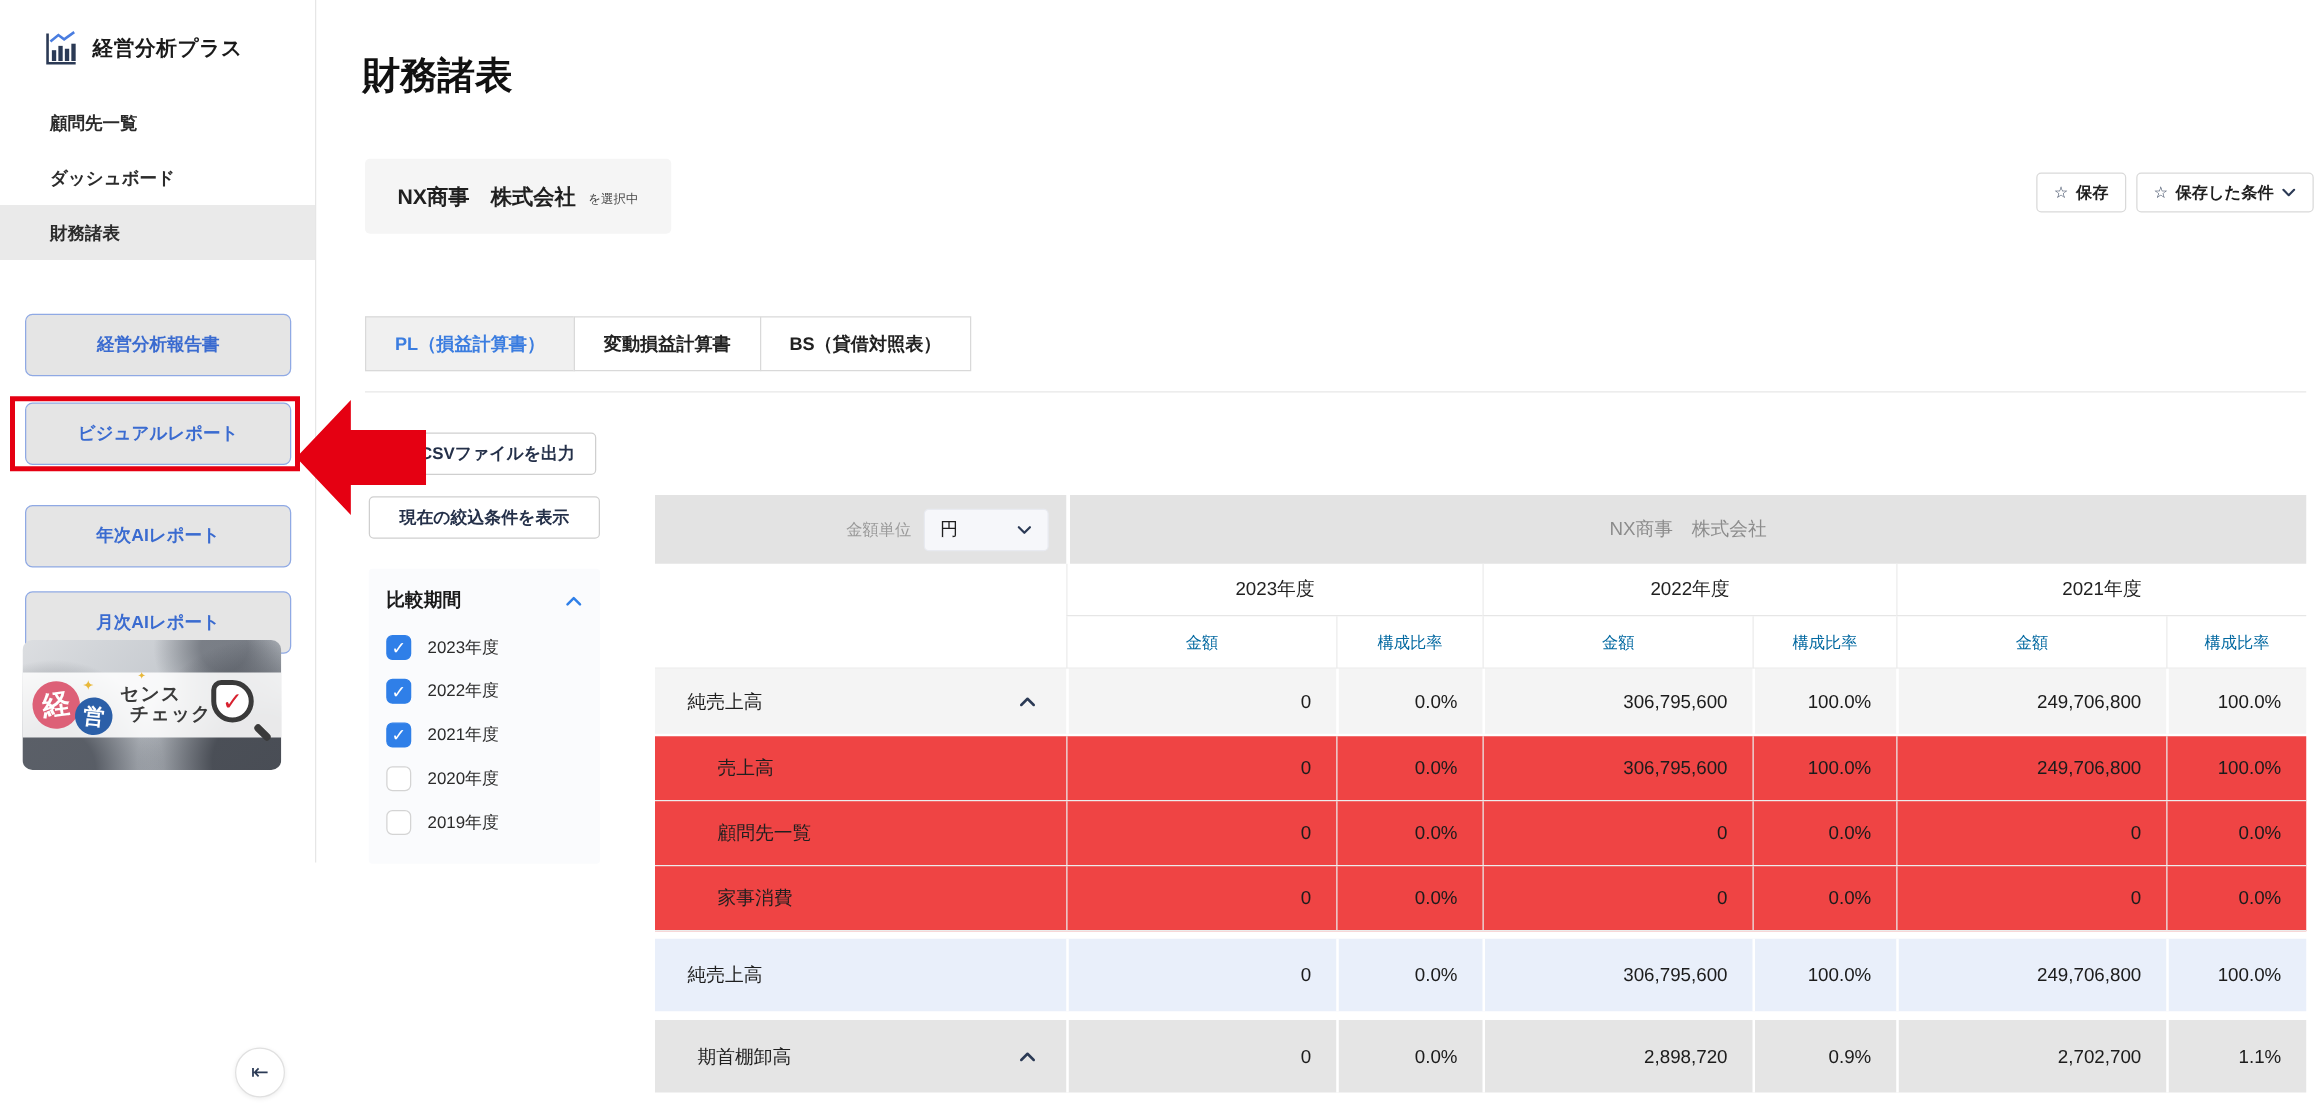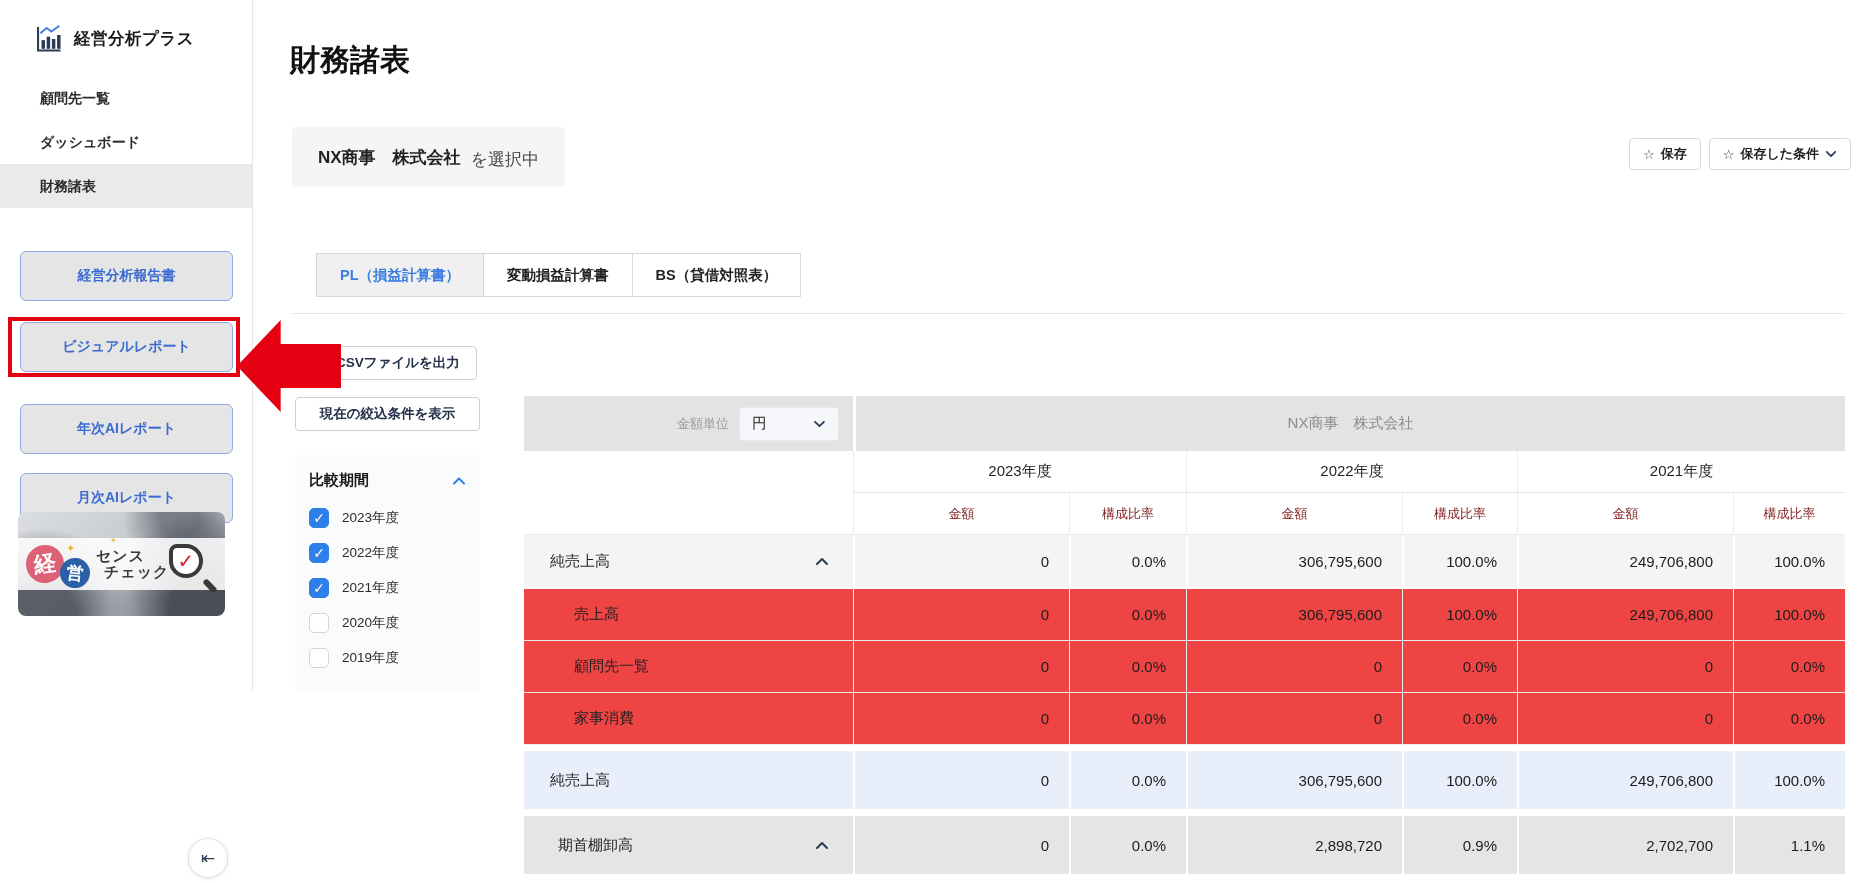--- a/index.html
+++ b/index.html
@@ -42,30 +42,30 @@
   .magnifier { position:absolute; right:22px; top:32px; width:34px; height:34px; border:4px solid #3a3a3a; border-radius:8px 50% 50% 50%; background:#fff; display:flex; align-items:center; justify-content:center; }
   .magnifier .chk-mark { color:#d8212f; font-size:20px; font-weight:700; }
   .mag-handle { position:absolute; right:12px; top:66px; width:6px; height:16px; background:#3a3a3a; border-radius:3px; transform:rotate(-45deg); }
 
   #collapse-btn { position:absolute; left:188px; top:838px; width:40px; height:40px; border-radius:50%; background:#fff; border:1px solid #e0e0e0; box-shadow:0 1px 4px rgba(0,0,0,.08); display:flex; align-items:center; justify-content:center; font-size:17px; color:#2b3a55; cursor:pointer; z-index:4; }
 
   
   #page-title { position:absolute; left:290px; top:40px; font-size:30px; font-weight:700; color:#111; }
   #company-box { position:absolute; left:292px; top:127px; height:60px; background:#f5f5f5; border-radius:4px; display:inline-flex; align-items:center; padding:0 26px; gap:10px; cursor:pointer; }
   #company-box .c-name { font-size:17px; font-weight:600; color:#1f1f1f; }
-  #company-box .c-suffix { font-size:17px; color:#474747; padding-top:4px;font-family:Liberation Serif, serif; }
+  #company-box .c-suffix { font-size:10px; color:#474747; padding-top:4px;font-family:Liberation Serif, serif; }
   #top-actions { position:absolute; top:138px; right:8px; display:flex; gap:8px; }
   .top-btn { height:32px; padding:0 13px; background:#fff; border:1px solid #d9d9d9; border-radius:4px; font-size:13px; font-weight:600; color:#1f1f1f; font-family:inherit; display:flex; align-items:center; gap:6px; cursor:pointer; }
   .star { font-size:13px; color:#2b3a55; }
 
   
   #tabs { position:absolute; left:292px; top:253px; display:flex; }
   .tab { height:44px; padding:0 23px; display:flex; align-items:center; font-size:14.5px; font-weight:600; color:#222; background:#fff; border:1px solid #d9d9d9; cursor:pointer; }
   .tab + .tab { margin-left:-1px; }
-  .tab.active { background:#f0f0f0; color:#3b7de0;margin-left:24px; }
+  .tab.active { background:#f0f0f0; color:#3b7de0; }
   #divider { position:absolute; left:292px; top:313px; width:1553px; height:1px; background:#e8e8e8; }
 
   
   .tool-btn { position:absolute; left:295px; height:34px; padding:0 16px; background:#fff; border:1px solid #cfcfcf; border-radius:4px; font-size:13.5px; font-weight:600; color:#243049; font-family:inherit; display:flex; align-items:center; gap:8px; cursor:pointer; }
   #csv-btn { top:346px; }
   #filter-btn { top:397px; width:185px; justify-content:center; }
   #filter-panel { position:absolute; left:295px; top:455px; width:185px; padding:16px 14px 10px; background:#fafbfd; border-radius:3px; }
   .fp-head { display:flex; align-items:center; justify-content:space-between; }
   .fp-title { font-size:15px; font-weight:700; color:#1a1a1a; }
   #filter-options { margin-top:16px; }
@@ -80,21 +80,21 @@
   .h1 > div { background:#e3e3e3; }
   .unit-cell { display:flex; align-items:center; justify-content:flex-end; gap:10px; padding-right:14px; }
   .unit-label { font-size:13px; color:#9a9a9a; }
   .unit-select { width:100px; height:34px; background:#f6f7fa; border:1px solid #e8eaf0; border-radius:4px; display:flex; align-items:center; justify-content:space-between; padding:0 12px; cursor:pointer; }
   .unit-value { font-size:14.5px; color:#1f1f1f; }
   .company-cell { display:flex; align-items:center; justify-content:center; font-size:15px; color:#8c8c8c; }
   .h2 { display:grid; grid-template-columns:329px 333px 331px 328px; height:42px; }
   .yh-cell { display:flex; align-items:center; justify-content:center; font-size:15px; color:#1f1f1f; border-bottom:1px solid #e6e6e6; border-left:1px solid #ececec; }
   .h2 .spacer { border:none; }
   .h3 { display:grid; grid-template-columns:329px 216px 117px 216px 115px 216px 112px; height:42px; }
-  .sh-cell { display:flex; align-items:center; justify-content:center; font-size:13px; color:#7f1d1d; border-left:1px solid #ececec; border-bottom:1px solid #ececec; }
+  .sh-cell { display:flex; align-items:center; justify-content:center; font-size:13px; color:#0369a1; border-left:1px solid #ececec; border-bottom:1px solid #ececec; }
   .h3 .spacer { border-left:none; border-bottom:1px solid #ececec; }
 
   .t-row { display:grid; grid-template-columns:329px 216px 117px 216px 115px 216px 112px; }
   .t-row > div + div { border-left:1px solid #ececec; }
   .t-label { position:relative; display:flex; align-items:center; font-size:15px; color:#1f1f1f; }
   .t-cell { display:flex; align-items:center; justify-content:flex-end; padding-right:20px; font-size:15px; color:#1c1c1c; }
   .chev-btn { position:absolute; right:24px; top:50%; transform:translateY(-50%); cursor:pointer; display:flex; }
   .t-row.group  { background:#f4f4f4; height:52px; margin-bottom:2px; }
   .t-row.detail { background:#ef4444; height:52px; border-bottom:1px solid #ececec; }
   .t-row.total  { background:#e9effa; height:58px; margin-top:6px; }

